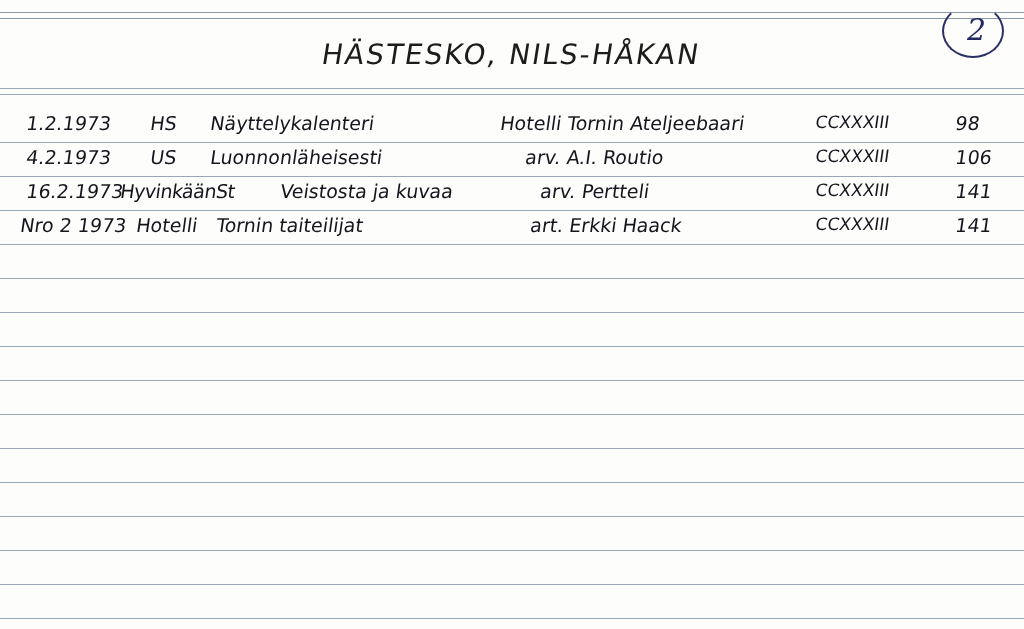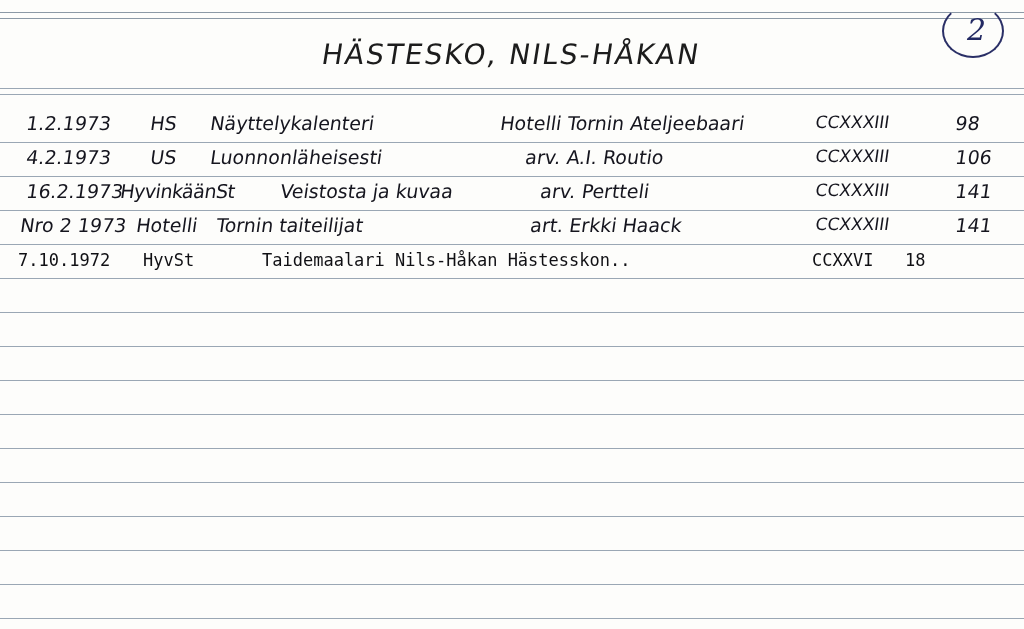--- a/index.html
+++ b/index.html
@@ -161,21 +161,14 @@
 
   <div class="hrow" style="top:214px;">
     <span class="c-date" style="left:20px;">Nro 2 1973</span>
     <span class="c-src" style="left:136px;">Hotelli</span>
     <span class="c-title" style="left:216px;">Tornin taiteilijat</span>
     <span class="c-mid" style="left:530px;">art. Erkki Haack</span>
     <span class="c-code small">CCXXXIII</span>
     <span class="c-page">141</span>
   </div>
 
-  <div class="trow" style="top:250px;">
-    <span class="t-date">7.10.1972</span>
-    <span class="t-src">HyvSt</span>
-    <span class="t-title">Taidemaalari Nils-Håkan Hästesskon..</span>
-    <span class="t-code">CCXXVI</span>
-    <span class="t-page">18</span>
-  </div>
 
 </div>
 
 </body></html>

